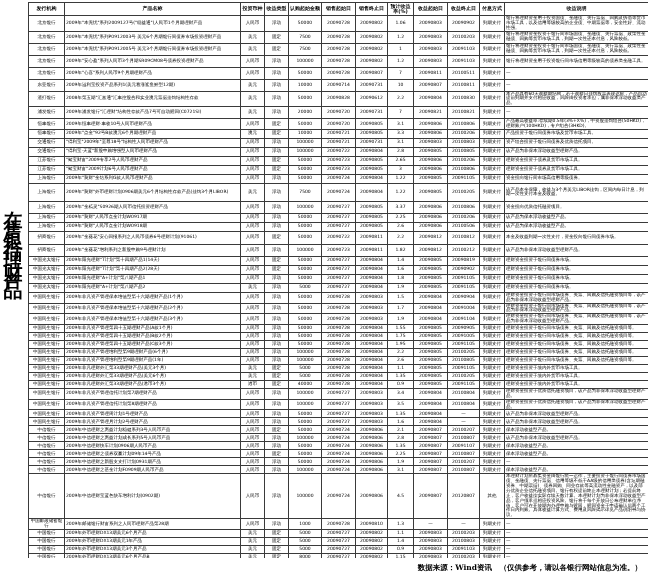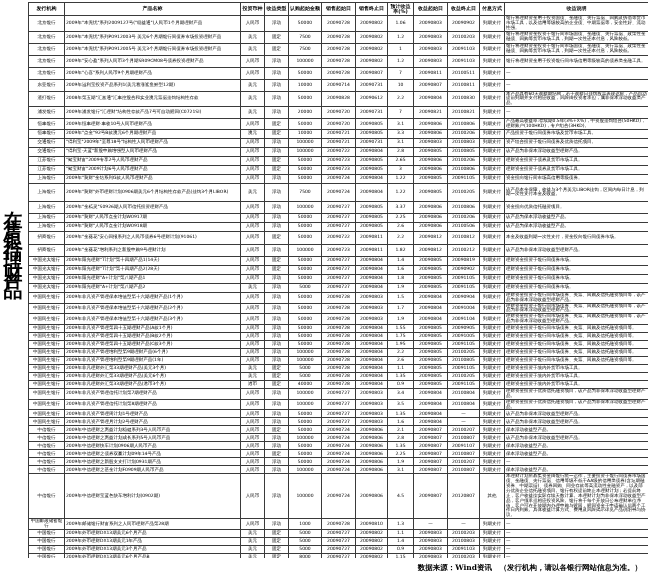--- a/index.html
+++ b/index.html
@@ -800,13 +800,13 @@
           <td class="c">1.15</td>
           <td class="c">20090803</td>
           <td class="c">20100203</td>
           <td class="c">到期支付</td>
           <td class="l">—</td>
         </tr>
       </tbody>
   </table>
 </div>
 
-<div class="footer">数据来源：Wind资讯　（发行机构，请以各银行网站信息为准。）</div>
+<div class="footer">数据来源：Wind资讯　（仅供参考，请以各银行网站信息为准。）</div>
 
 </body></html>

